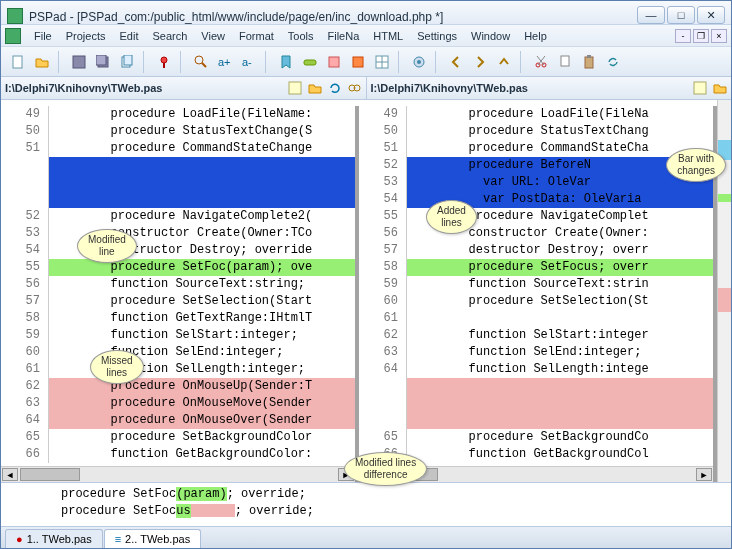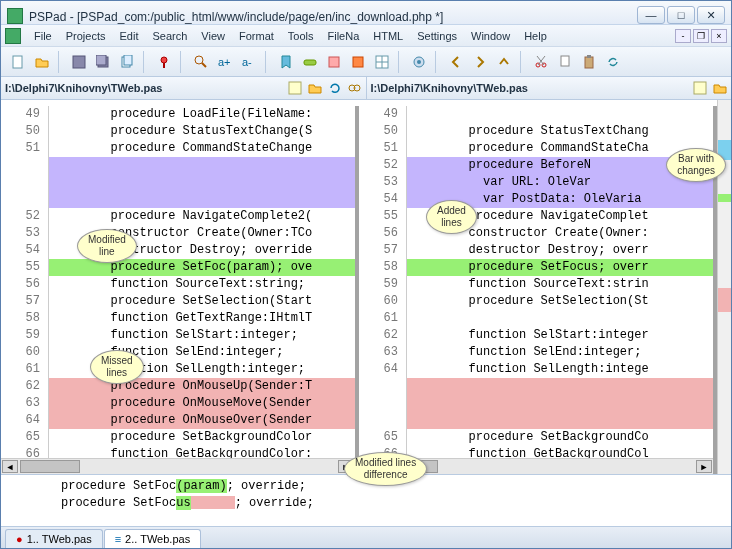--- a/index.html
+++ b/index.html
@@ -24,33 +24,33 @@
   .pathhalf:first-child { border-right:1px solid #b9cbe1; }
   .pathtext { flex:1; font-weight:bold; color:#234; white-space:nowrap; overflow:hidden; }
   .picon { width:14px; height:14px; }
   .compare { flex:1; display:flex; min-height:0; }
   .pane { flex:1; display:flex; flex-direction:column; min-width:0; border-right:4px solid #a3a3a3;margin-top:6px; }
   .pane:last-child { border-right:none; }
   .code { flex:1; overflow:hidden; font-family: Consolas, 'Courier New', monospace; font-size:12px; line-height:17px; background:#fff; position:relative; }
   .row { display:flex; height:17px; }
   .gut { width:48px; text-align:right; padding-right:8px; color:#777; background:#fff; border-right:1px solid #ccc; }
   .txt { flex:1; white-space:pre; padding-left:4px; overflow:hidden; }
-  .hl-cyan .txt { background:#c4b5fd; }
+  .hl-cyan .txt { background:#1d4ed8; }
   .hl-green .txt { background:#97f074; }
   .hl-pink .txt { background:#f2b3b3; }
   .scrollx { height:16px; background:#e8e8e8; border-top:1px solid #ccc; display:flex; }
   .scrollx .thumb { width:60px; background:#c4c4c4; border:1px solid #999; margin:1px; }
   .scrollx .arrow { width:16px; background:#ddd; border:1px solid #999; margin:1px; text-align:center; font-size:9px; line-height:12px; }
   .scrollx .track { flex:1; }
   .sidebar { width:14px; background:#f0f0f0; border-left:1px solid #ccc; display:flex; flex-direction:column; }
   .sbseg { flex:0 0 auto; }
   .sbseg.cyan { background:#7cd0ee; height:20px; }
   .sbseg.green { background:#97f074; height:8px; }
   .sbseg.pink { background:#f2b3b3; height:24px; }
-  .bottom { height:52px; background:#fff; border-top:1px solid #b9cbe1; font-family:Consolas,'Courier New',monospace; font-size:12px; padding:4px 12px 0 60px; position:relative; }
+  .bottom { height:44px; background:#fff; border-top:1px solid #b9cbe1; font-family:Consolas,'Courier New',monospace; font-size:12px; padding:4px 12px 0 60px; position:relative; }
   .bottom .ln { height:17px; white-space:pre; }
   .bottom .hlchar { background:#97f074; }
   .bottom .hlblank { background:#f2b3b3; display:inline-block; width:44px; height:13px; vertical-align:middle; }
   .tabbar { height:22px; background:linear-gradient(#e8eef6,#d4dfec); border-top:1px solid #b9cbe1; display:flex; align-items:flex-end; padding:0 4px; gap:1px; }
   .tab { padding:3px 10px; background:#fff; border:1px solid #acc0da; border-bottom:none; border-radius:3px 3px 0 0; font-size:11px; display:flex; align-items:center; gap:4px; }
   .tab.inactive { background:#e3ecf6; }
   .tab .dot { color:#c00; font-weight:bold; }
   .callout { position:absolute; background:#ffffcc; border:1px solid #999; border-radius:50%/50%; padding:4px 10px; font-size:10px; color:#333; text-align:center; box-shadow:1px 1px 3px rgba(0,0,0,.2); z-index:50; line-height:1.2; }
   svg { display:block; }
 </style>
@@ -342,20 +342,21 @@
           <div class="arrow">◄</div>
           <div class="thumb"></div>
           <div class="track"></div>
           <div class="arrow">►</div>
         </div>
     </div>
     <div class="pane">
       <div class="code" id="right-code">
           <div class="row ">
             <div class="gut">49</div>
+            <div class="txt">        procedure LoadFile(FileNa</div>
           </div>
           <div class="row ">
             <div class="gut">50</div>
             <div class="txt">        procedure StatusTextChang</div>
           </div>
           <div class="row ">
             <div class="gut">51</div>
             <div class="txt">        procedure CommandStateCha</div>
           </div>
           <div class="row hl-cyan">

